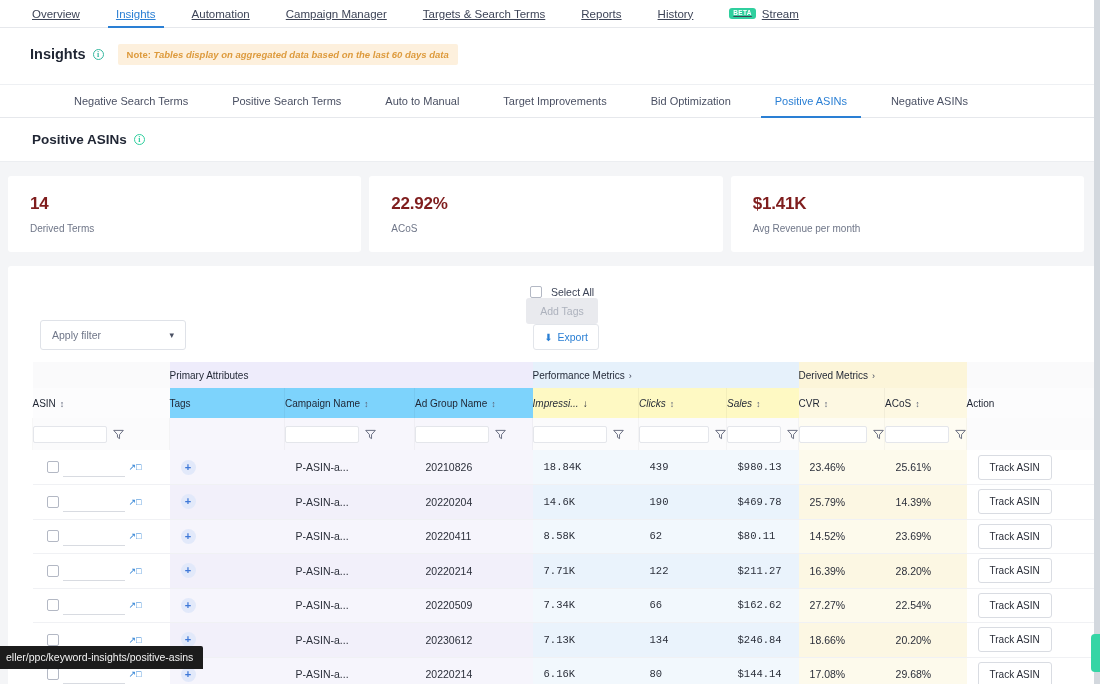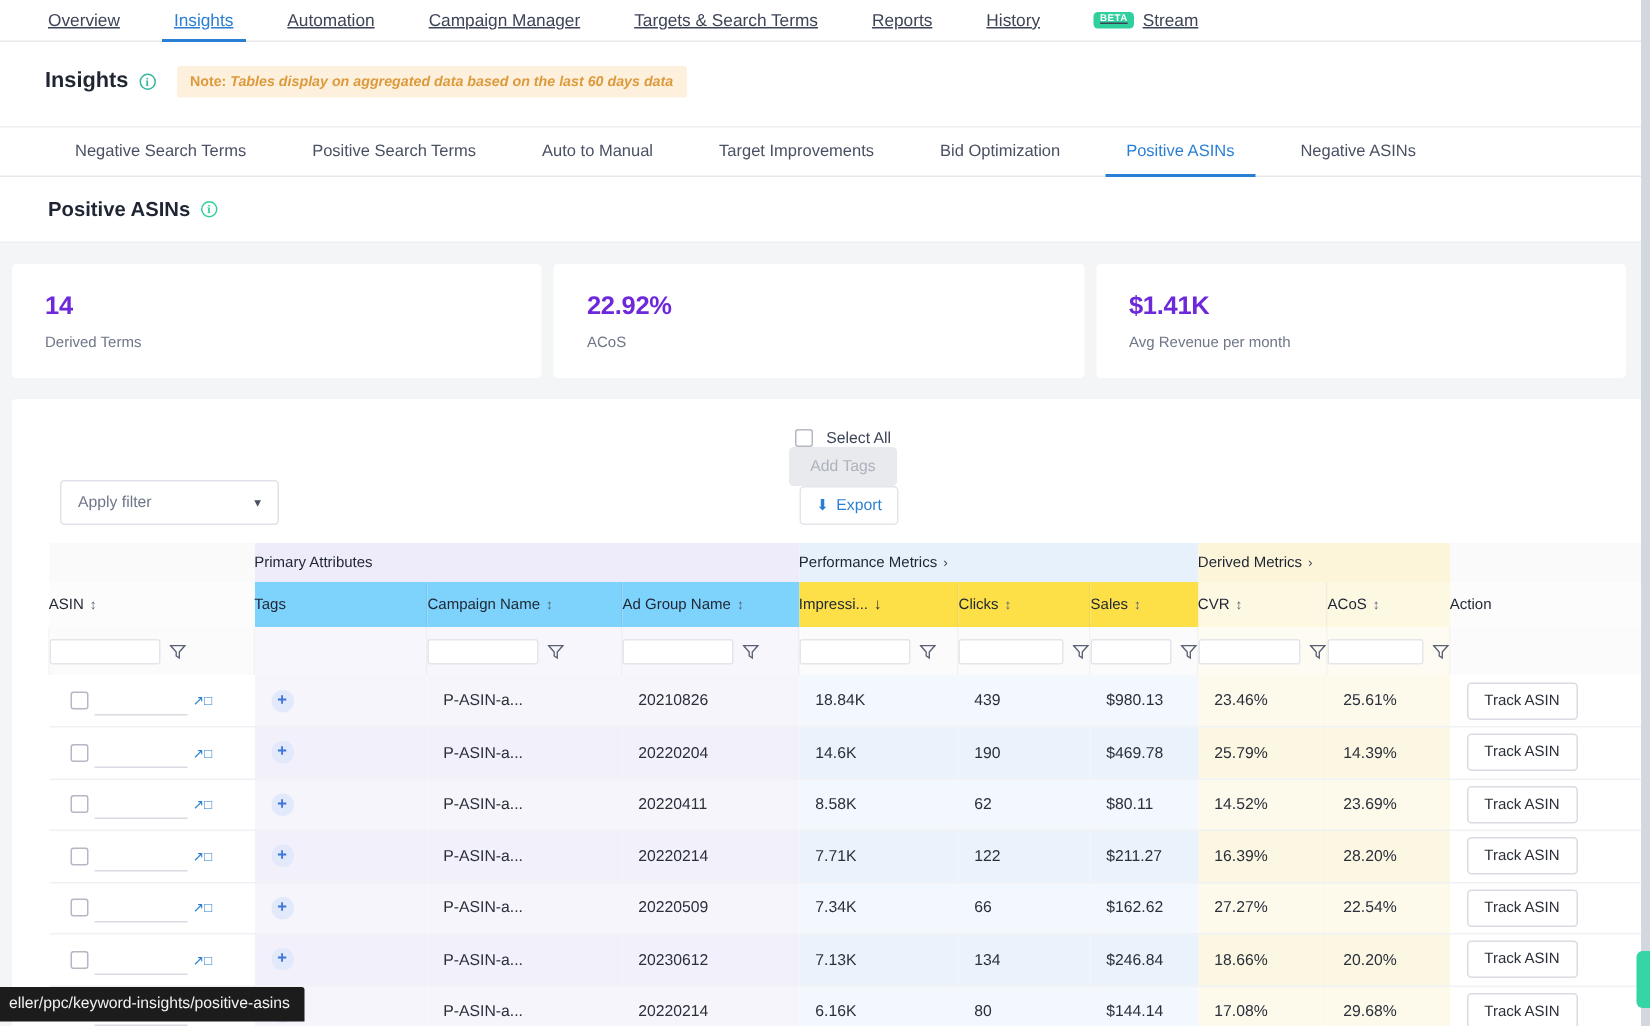--- a/index.html
+++ b/index.html
@@ -57,21 +57,21 @@
     font-size: 9.5px; color: #dd9a3c; font-style: italic; font-weight: bold;
     border-radius: 2px;
   }
   .note-banner .note-label { font-style: normal; margin-top: 44px; }
 
   
   .subtabs {
     display: flex; align-items: stretch; height: 34px;
     margin-top: 16px; border-top: 1px solid #eef0f3;
     border-bottom: 1px solid #e6e8ec;
-    margin-left: -30px; margin-right: -30px; padding-left: 28px;
+    margin-left: -30px; margin-right: -30px; padding-left: 52px;
     background: #fff;
   }
   .subtab {
     display: flex; align-items: center; padding: 0 22px;
     font-size: 11px; color: #4a5063; cursor: pointer; position: relative;
     white-space: nowrap;
   }
   .subtab.active { color: #2a7fd4; }
   .subtab.active::after {
     content: ""; position: absolute; left: 8px; right: 8px; bottom: -1px;
@@ -87,21 +87,21 @@
 
   
   .stats-strip {
     padding: 14px 16px 14px 8px;
     display: flex; gap: 8px; background: #f4f5f7;
   }
   .stat-card {
     background: #fff; border-radius: 3px; padding: 18px 22px;
     flex: 1; min-height: 68px;
   }
-  .stat-value { font-size: 17px; font-weight: bold; color: #6d28d9; letter-spacing: -.2px; }
+  .stat-value { font-size: 17px; font-weight: bold; color: #7f1d1d; letter-spacing: -.2px; }
   .stat-label { font-size: 10px; color: #6f7688; margin-top: 9px; }
 
   
   .table-card {
     background: #fff; margin: 0 0 0 8px; width: 1092px;
     border-radius: 3px; padding-top: 14px; position: relative;
   }
   .toolbar-row {
     display: flex; align-items: center;
     padding: 6px 16px 0 32px; height: 30px; flex-direction: column;
@@ -149,21 +149,21 @@
   .grp-plain { background: #fafafb; }
   .chev-r { font-size: 9px; margin-left: 4px; color: #3d4457; font-weight: normal; }
 
   .col-hdr td {
     height: 30px; font-size: 10px; font-weight: bold; color: #1f2533;
     padding-left: 11px; vertical-align: middle;
     border-left: 1px solid rgba(0,0,0,.045);
   }
   .col-hdr td.nb { border-left: none; }
   .col-primary { background: #7dd3fc; }
-  .col-perf { background: #fde047; }
+  .col-perf { background: #fef9c3; font-style: italic; }
   .col-derived { background: #fdf8e2; }
   .col-plain { background: #fcfcfd; }
   .sort-ic { color: #5a6074; font-size: 9px; margin-left: 4px; }
   .sort-ic.down { color: #1f2533; font-size: 10px; }
 
   .filter-hdr td {
     height: 32px; background: #fbfbfc; vertical-align: middle;
     padding-left: 11px; border-left: 1px solid rgba(0,0,0,.03);
   }
   .filter-hdr td.tinted-p { background: #f7f6fc; }
@@ -175,21 +175,21 @@
   }
   .funnel { width: 11px; height: 11px; flex: none; }
 
   tr.drow td {
     height: 34.5px; font-size: 10.5px; color: #2b2f3a;
     padding-left: 11px; vertical-align: middle;
     border-bottom: 1px solid #f0f1f4;
   }
   tr.drow td.c-chk { background: #fff; padding-left: 14px; }
   tr.drow td.c-prim { background: #f6f5fc; }
-  tr.drow td.c-perf { background: #f2f8fd; }
+  tr.drow td.c-perf { background: #f2f8fd; font-family: Liberation Mono, monospace; }
   tr.drow td.c-der  { background: #fdfaec; }
   tr.drow td.c-act  { background: #fff; }
   tr.drow.alt td.c-prim { background: #f2f0fa; }
   tr.drow.alt td.c-perf { background: #eaf3fc; }
   tr.drow.alt td.c-der  { background: #fcf7e3; }
 
   .asin-cell { display: flex; align-items: center; gap: 4px; }
   .redact {
     width: 62px; height: 20px; background: #fff;
     border-bottom: 1px solid #d8dbe1; flex: none;
@@ -201,21 +201,21 @@
     line-height: 14px; text-align: center; display: inline-block;
     cursor: pointer; font-weight: bold;
   }
   .track-btn {
     border: 1px solid #d9dce2; background: #fff; border-radius: 3px;
     font-size: 10px; color: #2b2f3a; padding: 6px 11px; cursor: pointer;
     white-space: nowrap;
   }
   
   .status-url {
-    position: absolute; left: 0; bottom: 3px;
+    position: absolute; left: 0; bottom: 15px;
     background: #1c1c1c; color: #f2f2f2;
     font-size: 10.5px; padding: 5px 10px 6px 6px;
     border-top-right-radius: 2px; z-index: 40;
     white-space: nowrap;
   }
   
   .side-widget {
     position: absolute; right: 0; top: 634px;
     width: 9px; height: 38px; background: #35d5a5;
     border-top-left-radius: 4px; border-bottom-left-radius: 4px; z-index: 20;

